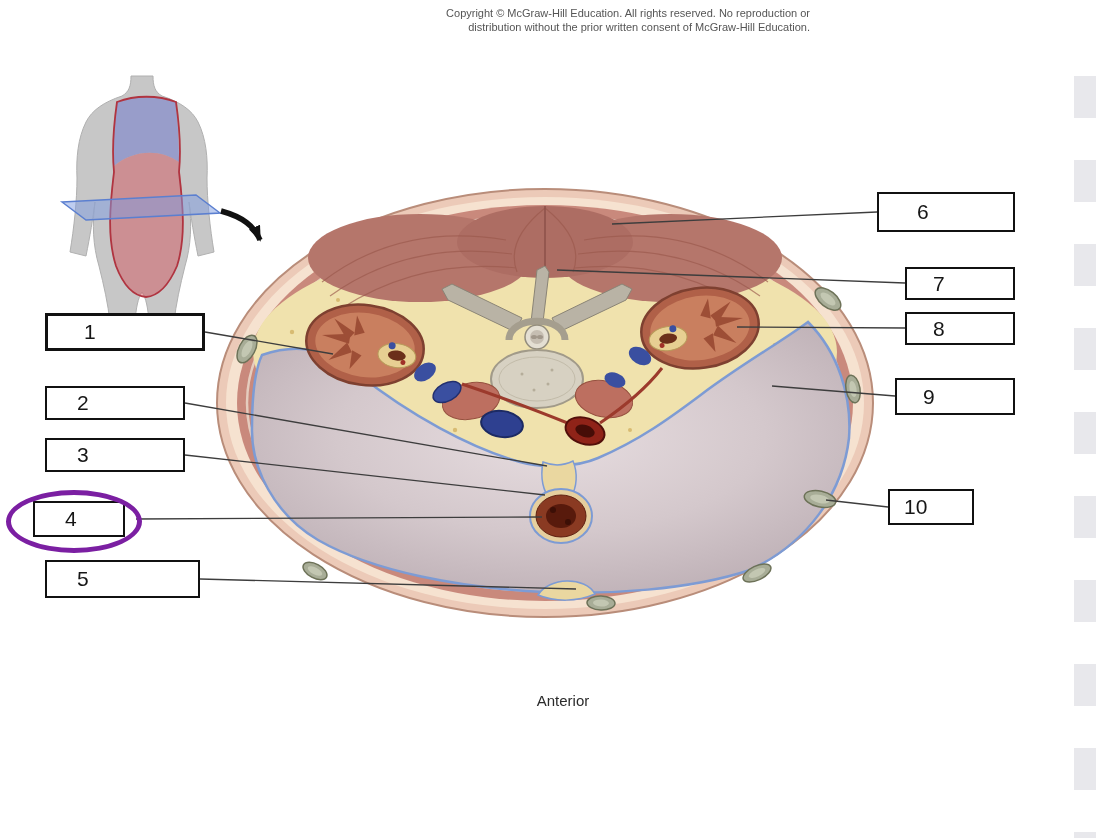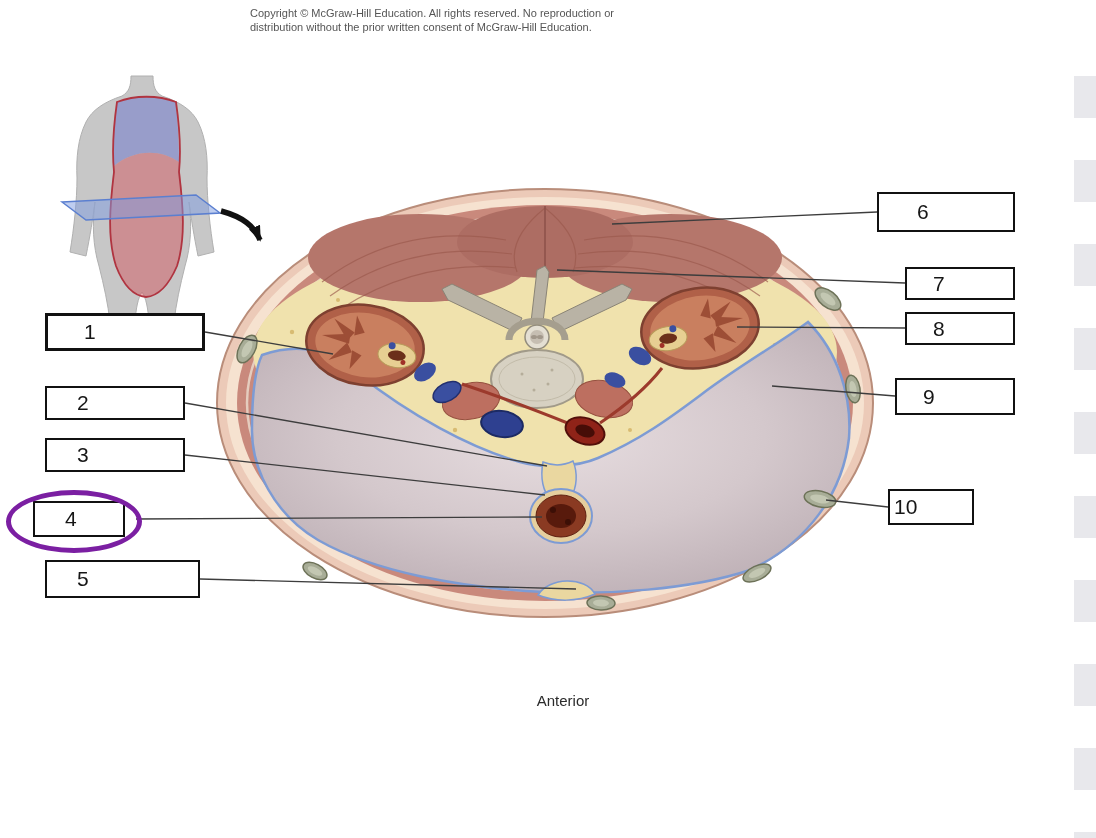--- a/index.html
+++ b/index.html
@@ -1,35 +1,35 @@
 <!DOCTYPE html>
 <html><head>
 <meta charset="utf-8">
 <style>
   html,body{margin:0;padding:0;background:#ffffff;}
   #page{position:relative;width:1096px;height:838px;background:#ffffff;overflow:hidden;
         font-family:"Liberation Sans", sans-serif;}
-  .copyright{position:absolute;left:250px;top:6px;width:560px;text-align:left;
+  .copyright{position:absolute;left:250px;top:6px;width:560px;text-align:right;
              font-size:11px;line-height:14px;color:#555;}
   .caption{position:absolute;left:488px;top:692px;width:150px;text-align:center;
            font-size:15px;color:#2b2b2b;}
   .fig-svg{position:absolute;left:0;top:0;}
   .label-box{position:absolute;background:#fff;border:2.5px solid #111;box-sizing:border-box;
              display:flex;align-items:center;padding-left:30px;
              font-size:21px;color:#161616;}
   .b1{left:45px;top:313px;width:160px;height:38px;border-width:3px;padding-left:36px;}
   .b2{left:45px;top:386px;width:140px;height:34px;}
   .b3{left:45px;top:438px;width:140px;height:34px;}
   .b4{left:33px;top:501px;width:92px;height:36px;}
   .b5{left:45px;top:560px;width:155px;height:38px;}
   .b6{left:877px;top:192px;width:138px;height:40px;padding-left:38px;}
   .b7{left:905px;top:267px;width:110px;height:33px;padding-left:26px;}
   .b8{left:905px;top:312px;width:110px;height:33px;padding-left:26px;}
   .b9{left:895px;top:378px;width:120px;height:37px;padding-left:26px;}
-  .b10{left:888px;top:489px;width:86px;height:36px;padding-left:4px;}
+  .b10{left:888px;top:489px;width:86px;height:36px;padding-left:14px;}
   .highlight-ellipse{position:absolute;left:6px;top:490px;width:136px;height:63px;
              border:5px solid #7b1fa2;border-radius:50%;box-sizing:border-box;background:transparent;}
   .side-strip{position:absolute;left:1074px;top:76px;width:22px;height:762px;
              background:repeating-linear-gradient(180deg,#e8e8ec 0px,#e8e8ec 42px,#ffffff 42px,#ffffff 84px);}
 </style>
 </head>
 <body>
 
 <div id="page">
 

